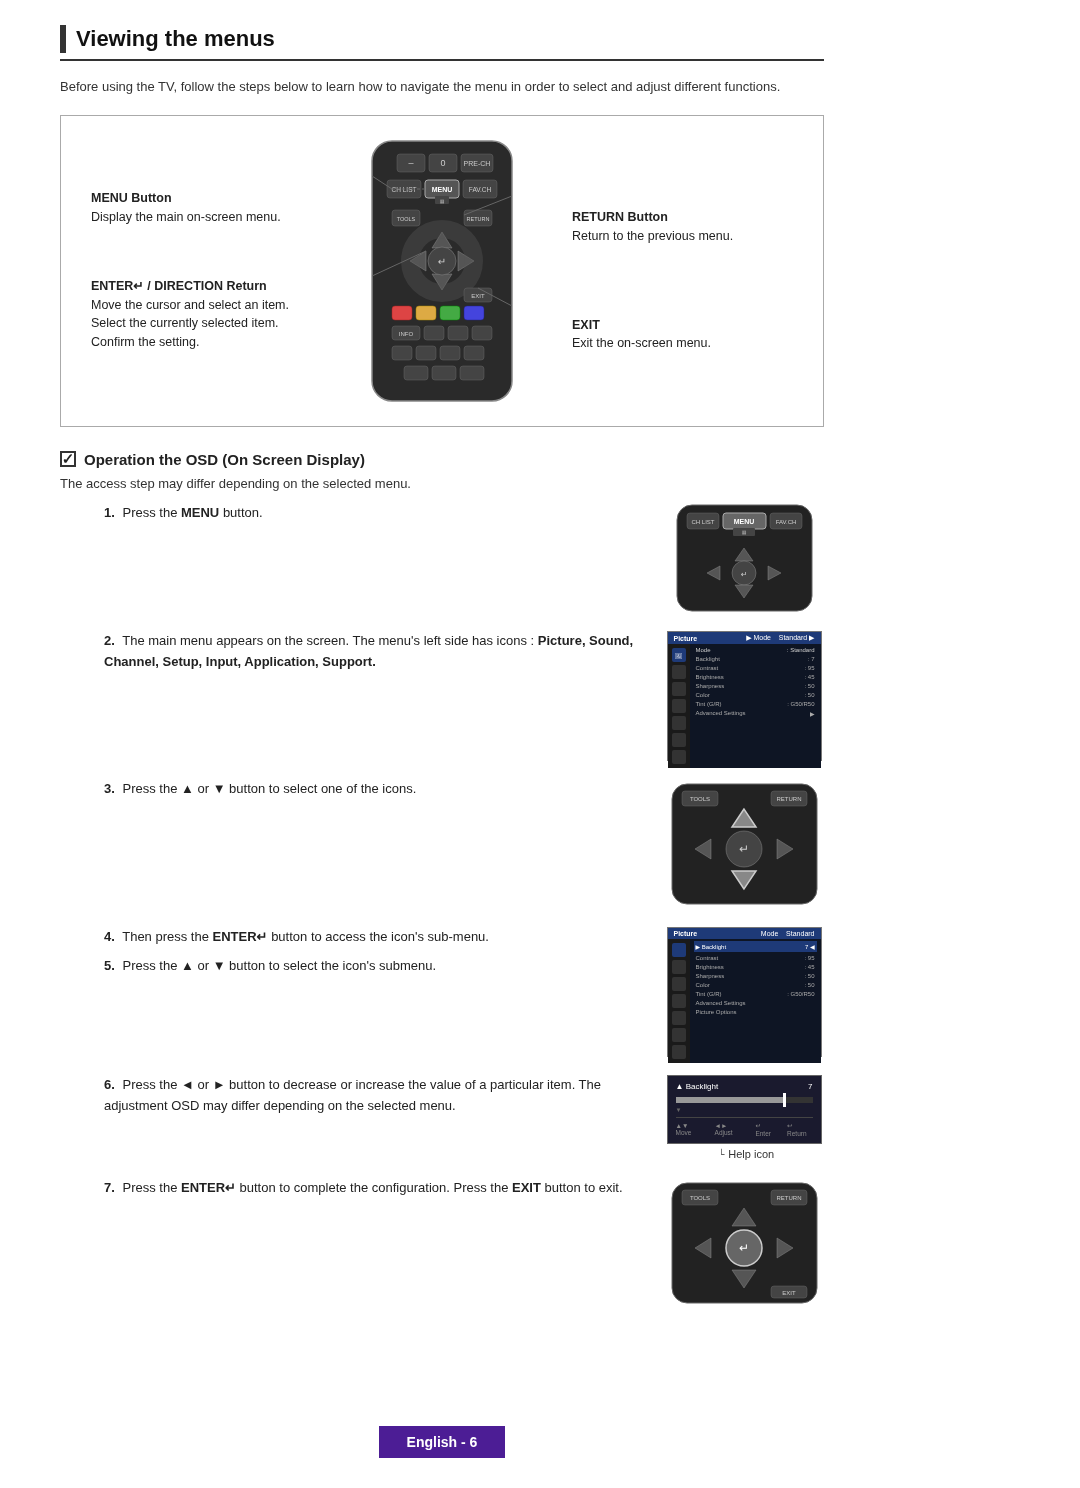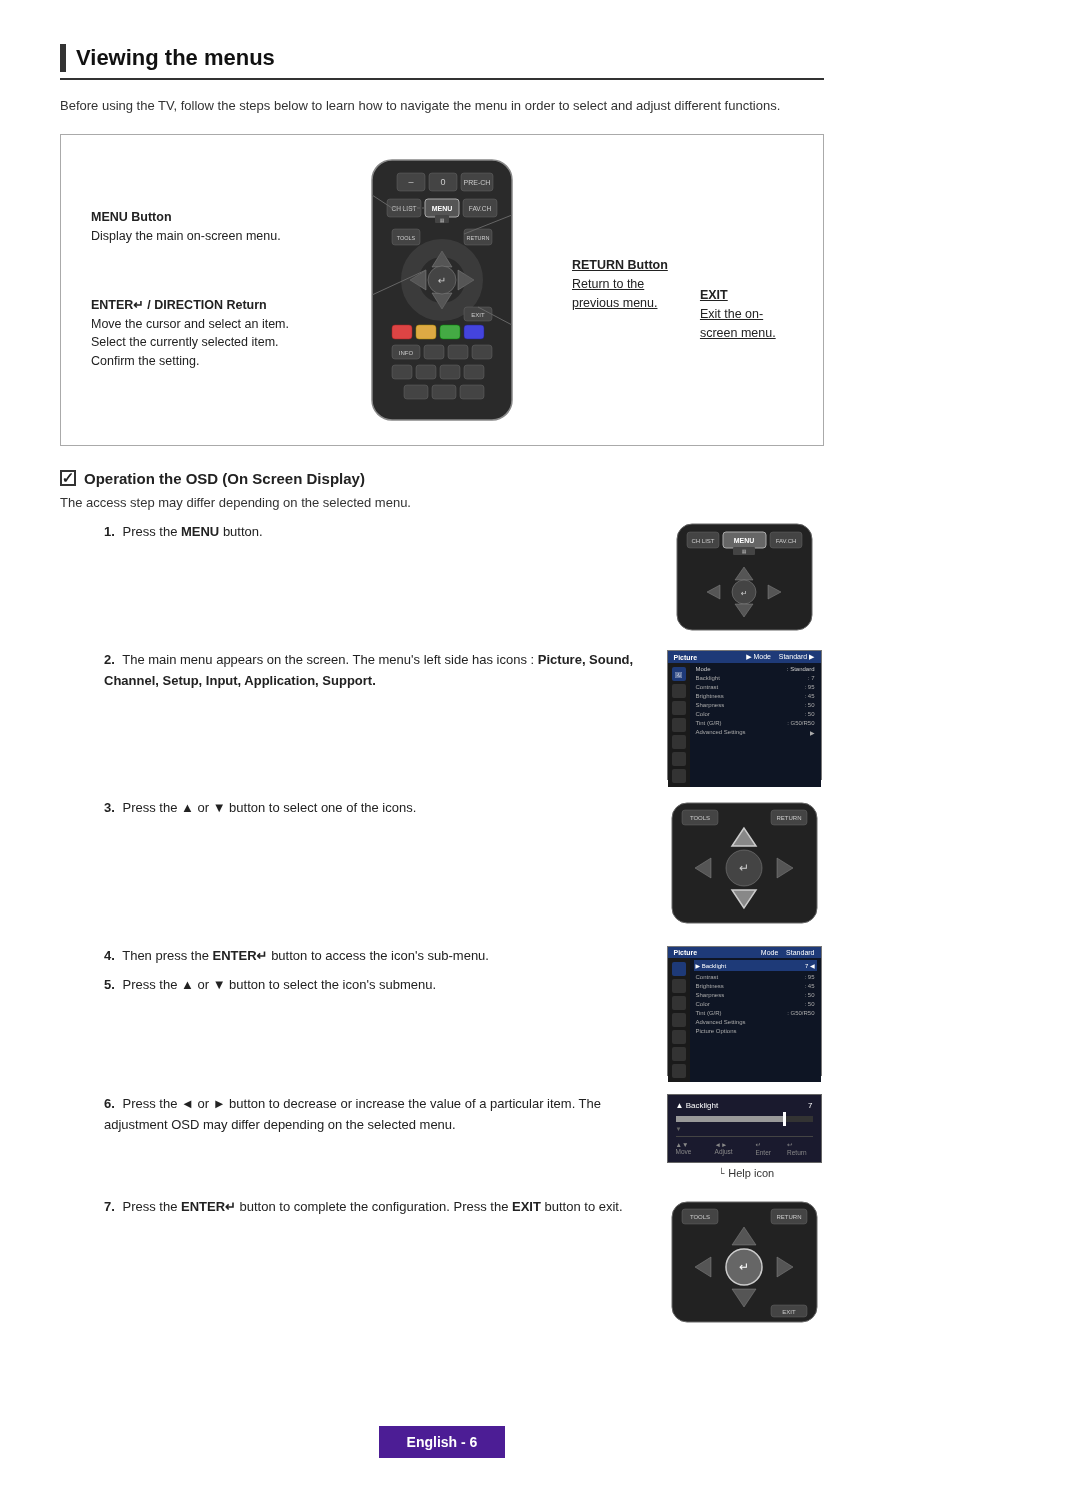--- a/index.html
+++ b/index.html
@@ -8,21 +8,21 @@
       min-height: 1488px;
       background: #fff;
       font-family: Arial, sans-serif;
       font-size: 14px;
       color: #222;
       position: relative;
     }
     .page {
       width: 884px;
       min-height: 1488px;
-      padding: 44px 60px 60px 60px;
+      padding: 25px 60px 60px 60px;
       position: relative;
     }
 
     
     .section-title {
       display: flex;
       align-items: center;
       border-bottom: 2px solid #333;
       padding-bottom: 6px;
       margin-bottom: 16px;
@@ -69,26 +69,25 @@
       line-height: 1.5;
     }
     .diagram-center {
       display: flex;
       align-items: center;
       justify-content: center;
     }
     .diagram-right {
       flex: 1;
       display: flex;
-      flex-direction: row;
+      flex-direction: column;
       gap: 20px;
       font-size: 12.5px;
       color: #222;
       line-height: 1.5;
-      text-decoration: underline;
     }
     .label-block {
       position: relative;
     }
     .label-block strong {
       font-weight: bold;
     }
 
     
     .osd-section {

